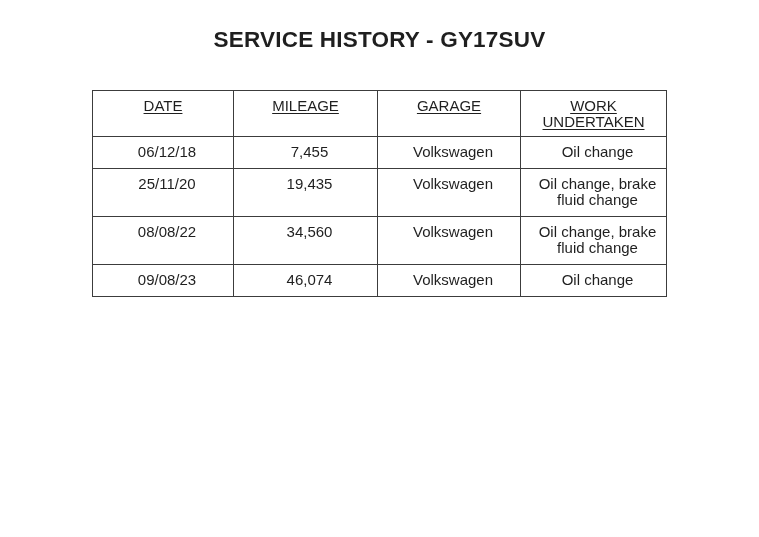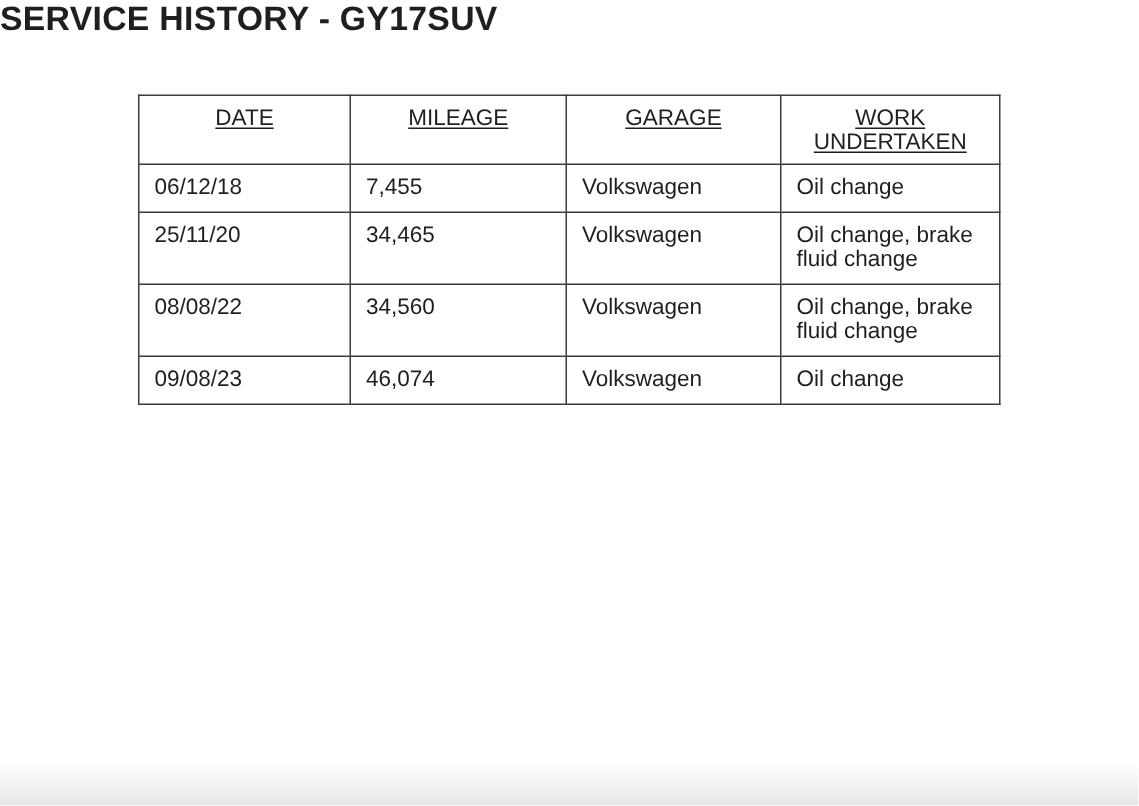--- a/index.html
+++ b/index.html
@@ -15,21 +15,22 @@
     font-family: "Liberation Sans", "DejaVu Sans", sans-serif;
     color: var(--text);
     overflow: hidden;
   }
   .page {
     position: relative;
     width: 759px; height: 537px;
     background: var(--page-background);
   }
   .doc-title {
-    text-align: left;
+    margin-top: 27px;
+    text-align: center;
     font-size: 22.5px;
     font-weight: bold;
     letter-spacing: 0.2px;
     color: var(--text);
   }
   table.service-table {
     border-collapse: collapse;
     table-layout: fixed;
     width: 574px;
     margin: 37px auto 0 auto;
@@ -48,21 +49,21 @@
   }
   .service-table th {
     font-weight: normal;
     text-decoration: underline;
     text-underline-offset: 2px;
     text-align: center;
     padding: 7px 4px 22px 4px;
   }
   .service-table th.wrap-header { padding-bottom: 6px; }
   .service-table td {
-    text-align: left;
+    text-align: center;
     padding: 7px 2px 8px 10px;
   }
 </style>
 </head>
 <body>
 
 <div class="page">
 
   <h1 class="doc-title">SERVICE HISTORY - GY17SUV</h1>
 
@@ -83,21 +84,21 @@
     </thead>
     <tbody>
       <tr>
         <td>06/12/18</td>
         <td>7,455</td>
         <td>Volkswagen</td>
         <td>Oil change</td>
       </tr>
       <tr>
         <td>25/11/20</td>
-        <td>34,465</td>
+        <td>19,435</td>
         <td>Volkswagen</td>
         <td>Oil change, brake fluid change</td>
       </tr>
       <tr>
         <td>08/08/22</td>
         <td>34,560</td>
         <td>Volkswagen</td>
         <td>Oil change, brake fluid change</td>
       </tr>
       <tr>

